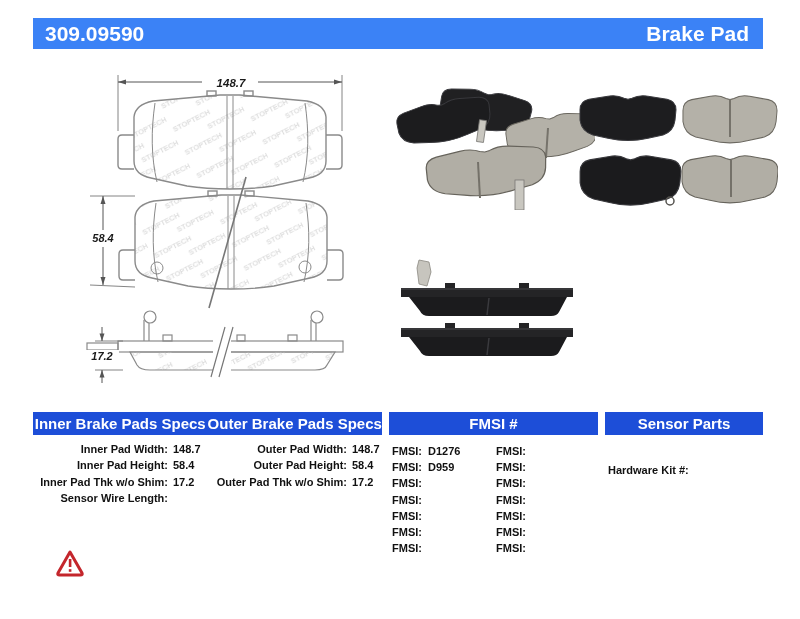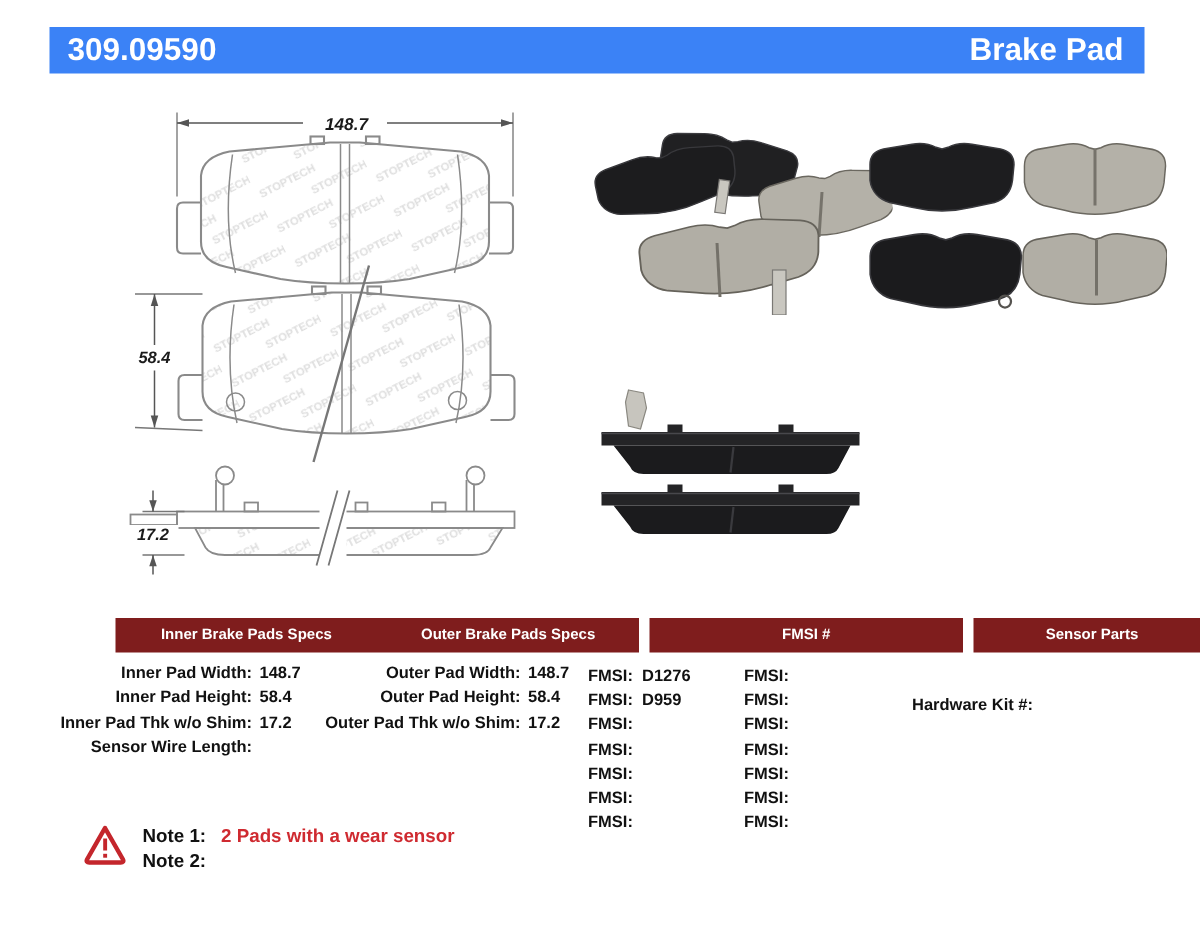--- a/index.html
+++ b/index.html
@@ -14,22 +14,22 @@
     display:flex; align-items:center; justify-content:space-between;
     padding:0 14px 0 12px;
     font-size:21px; font-weight:bold;
   }
 
   
   .abs { position:absolute; }
 
   
   .tbar {
-    position:absolute; top:412px; height:23px; background:#7f1d1d; color:#fff;
-    display:flex; align-items:center; font-weight:bold; font-size:10px;margin-left:44px;
+    position:absolute; top:412px; height:23px; background:#1d4ed8; color:#fff;
+    display:flex; align-items:center; font-weight:bold; font-size:15px;
   }
   .tbar-split { width:100%; display:flex; }
   .tbar-split span { width:50%; text-align:center; }
   .tbar-center { width:100%; text-align:center; }
 
   
   .spec-col { position:absolute; top:441px; font-size:11px; font-weight:bold; color:#111; }
   .spec-row { display:flex; line-height:16.4px; }
   .spec-label { flex:0 0 135px; text-align:right; white-space:pre; }
   .spec-value { margin-left:5px; white-space:pre; }
@@ -295,24 +295,14 @@
       <span class="spec-value"></span>
     </div>
   </div>
 
   <svg class="warn" width="28" height="27" viewBox="0 0 28 27">
     <path d="M14,2 L26,23 Q26.8,25 24.5,25 L3.5,25 Q1.2,25 2,23 Z" fill="#ffffff" stroke="#c4262c" stroke-width="3" stroke-linejoin="round"></path>
     <rect x="12.8" y="9" width="2.6" height="8" fill="#c4262c"></rect>
     <rect x="12.8" y="19.2" width="2.6" height="2.6" fill="#c4262c"></rect>
   </svg>
 
-  <div class="notes">
-    <div class="note-line">
-      <span>Note 1:</span>
-      <span class="note-text-red" style="color:#cf2a30;">2 Pads with a wear sensor</span>
-    </div>
-    <div class="note-line">
-      <span>Note 2:</span>
-      <span class="note-text-red"></span>
-    </div>
-  </div>
 
 </div>
 
 </body></html>

